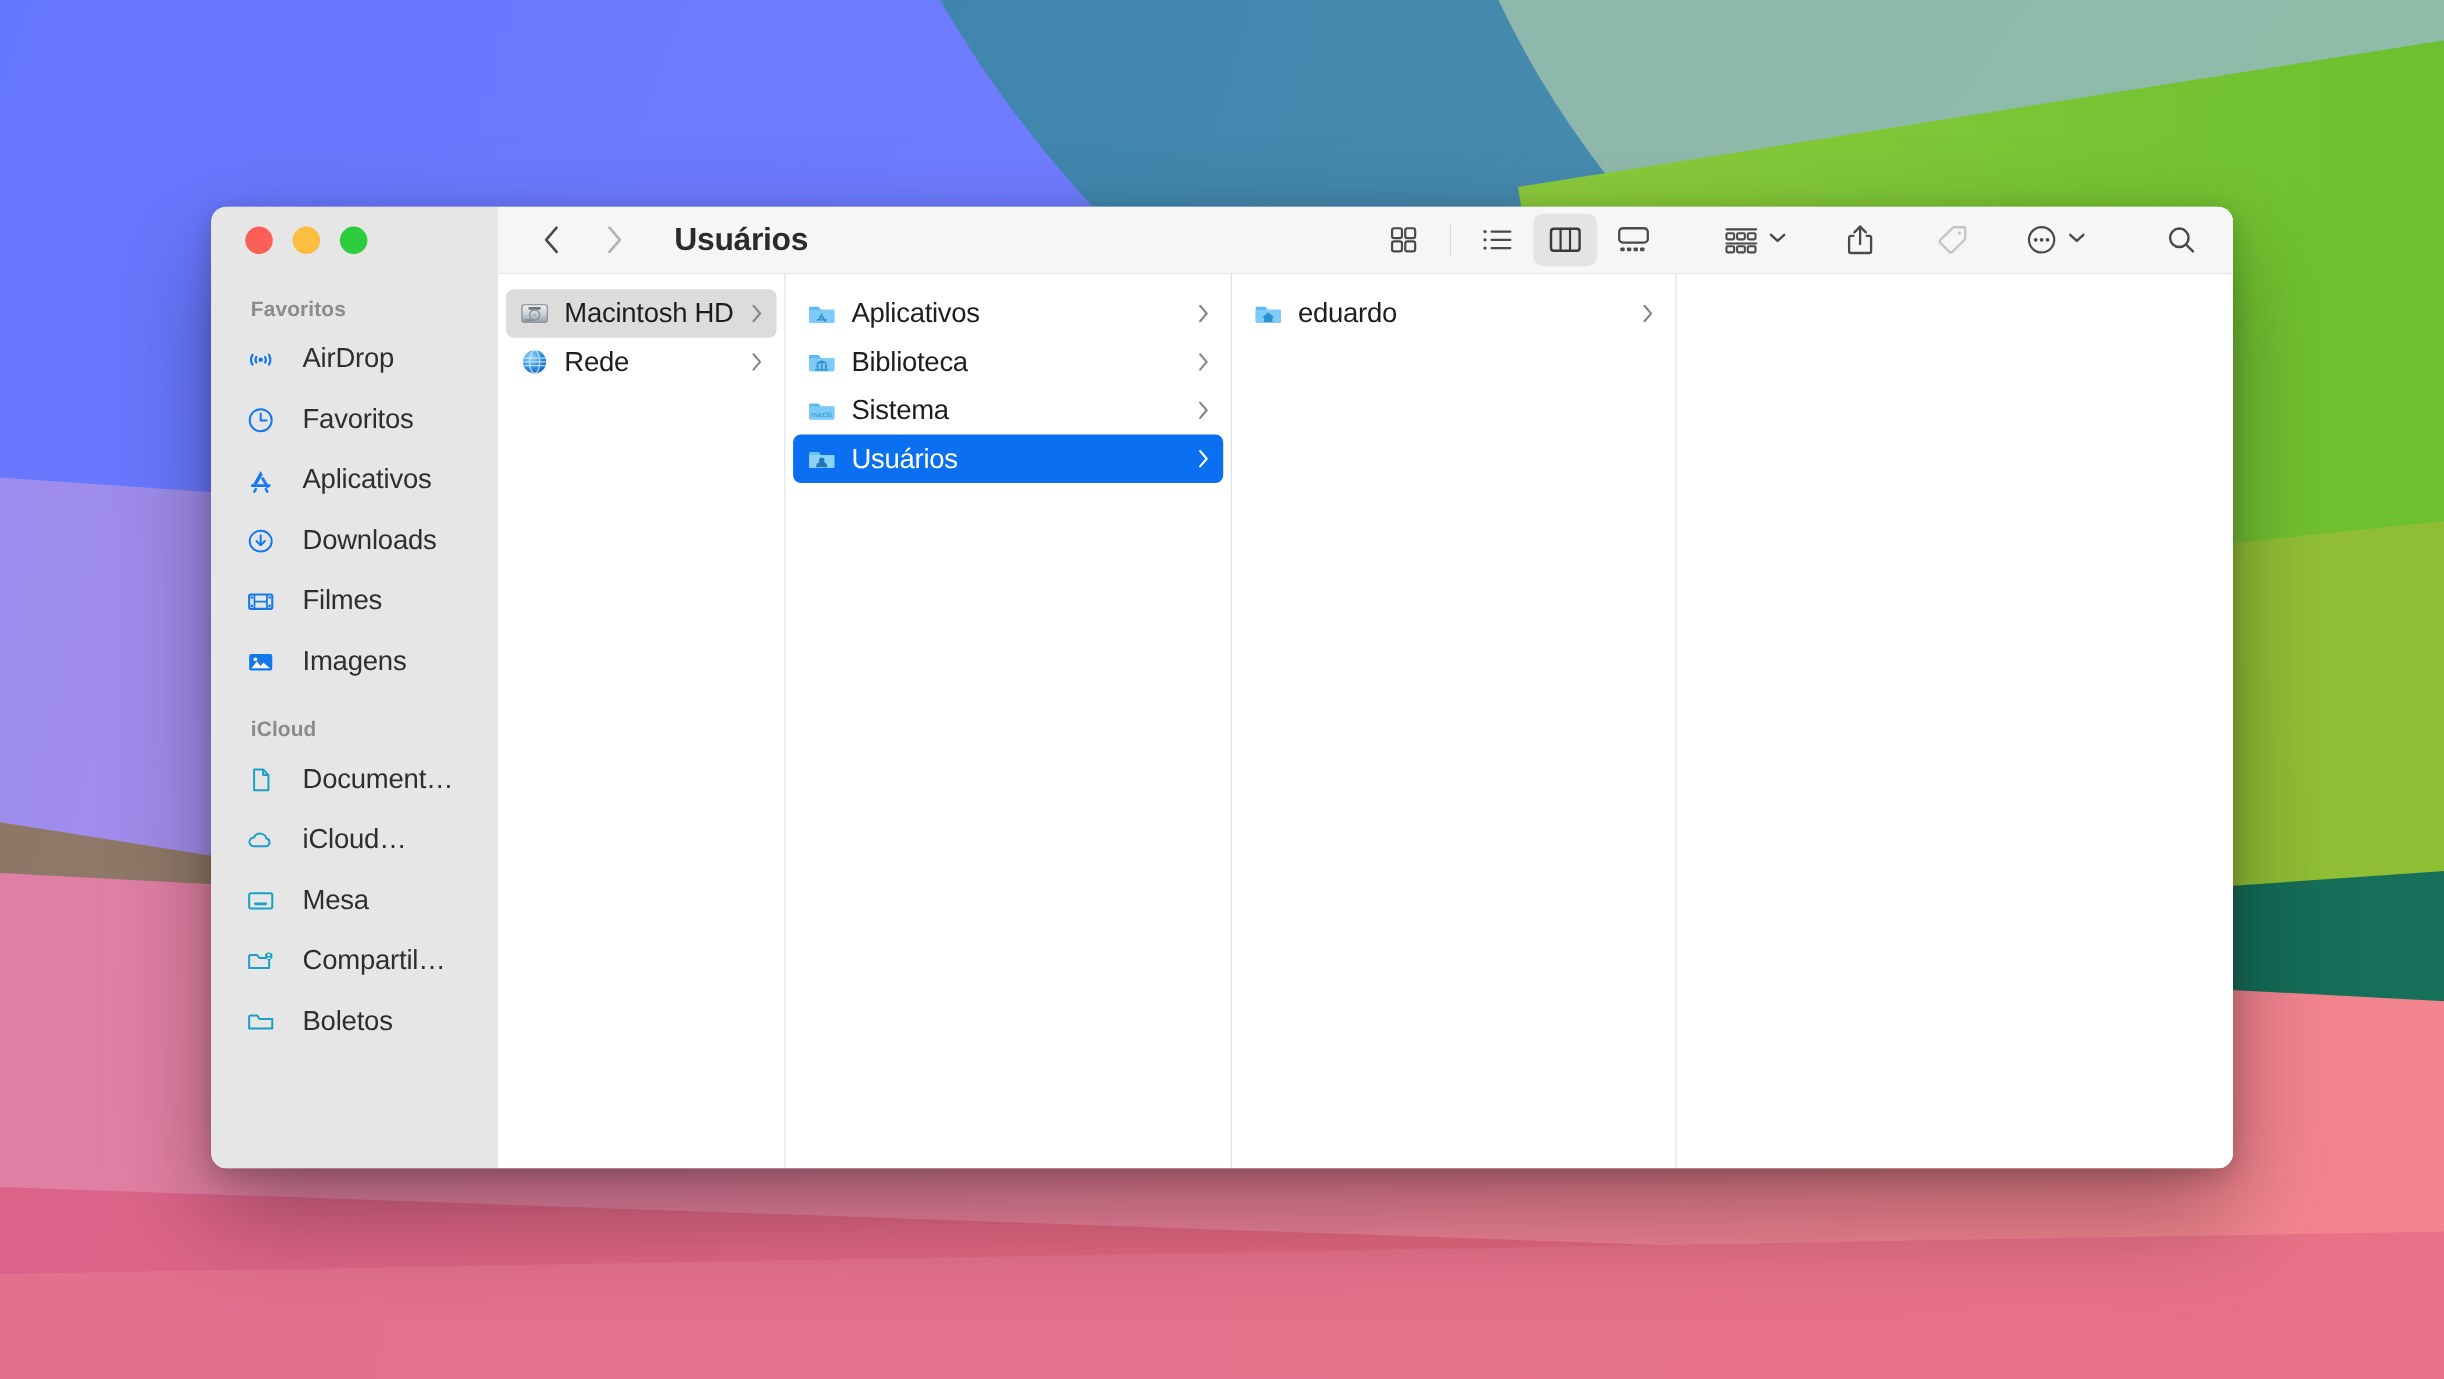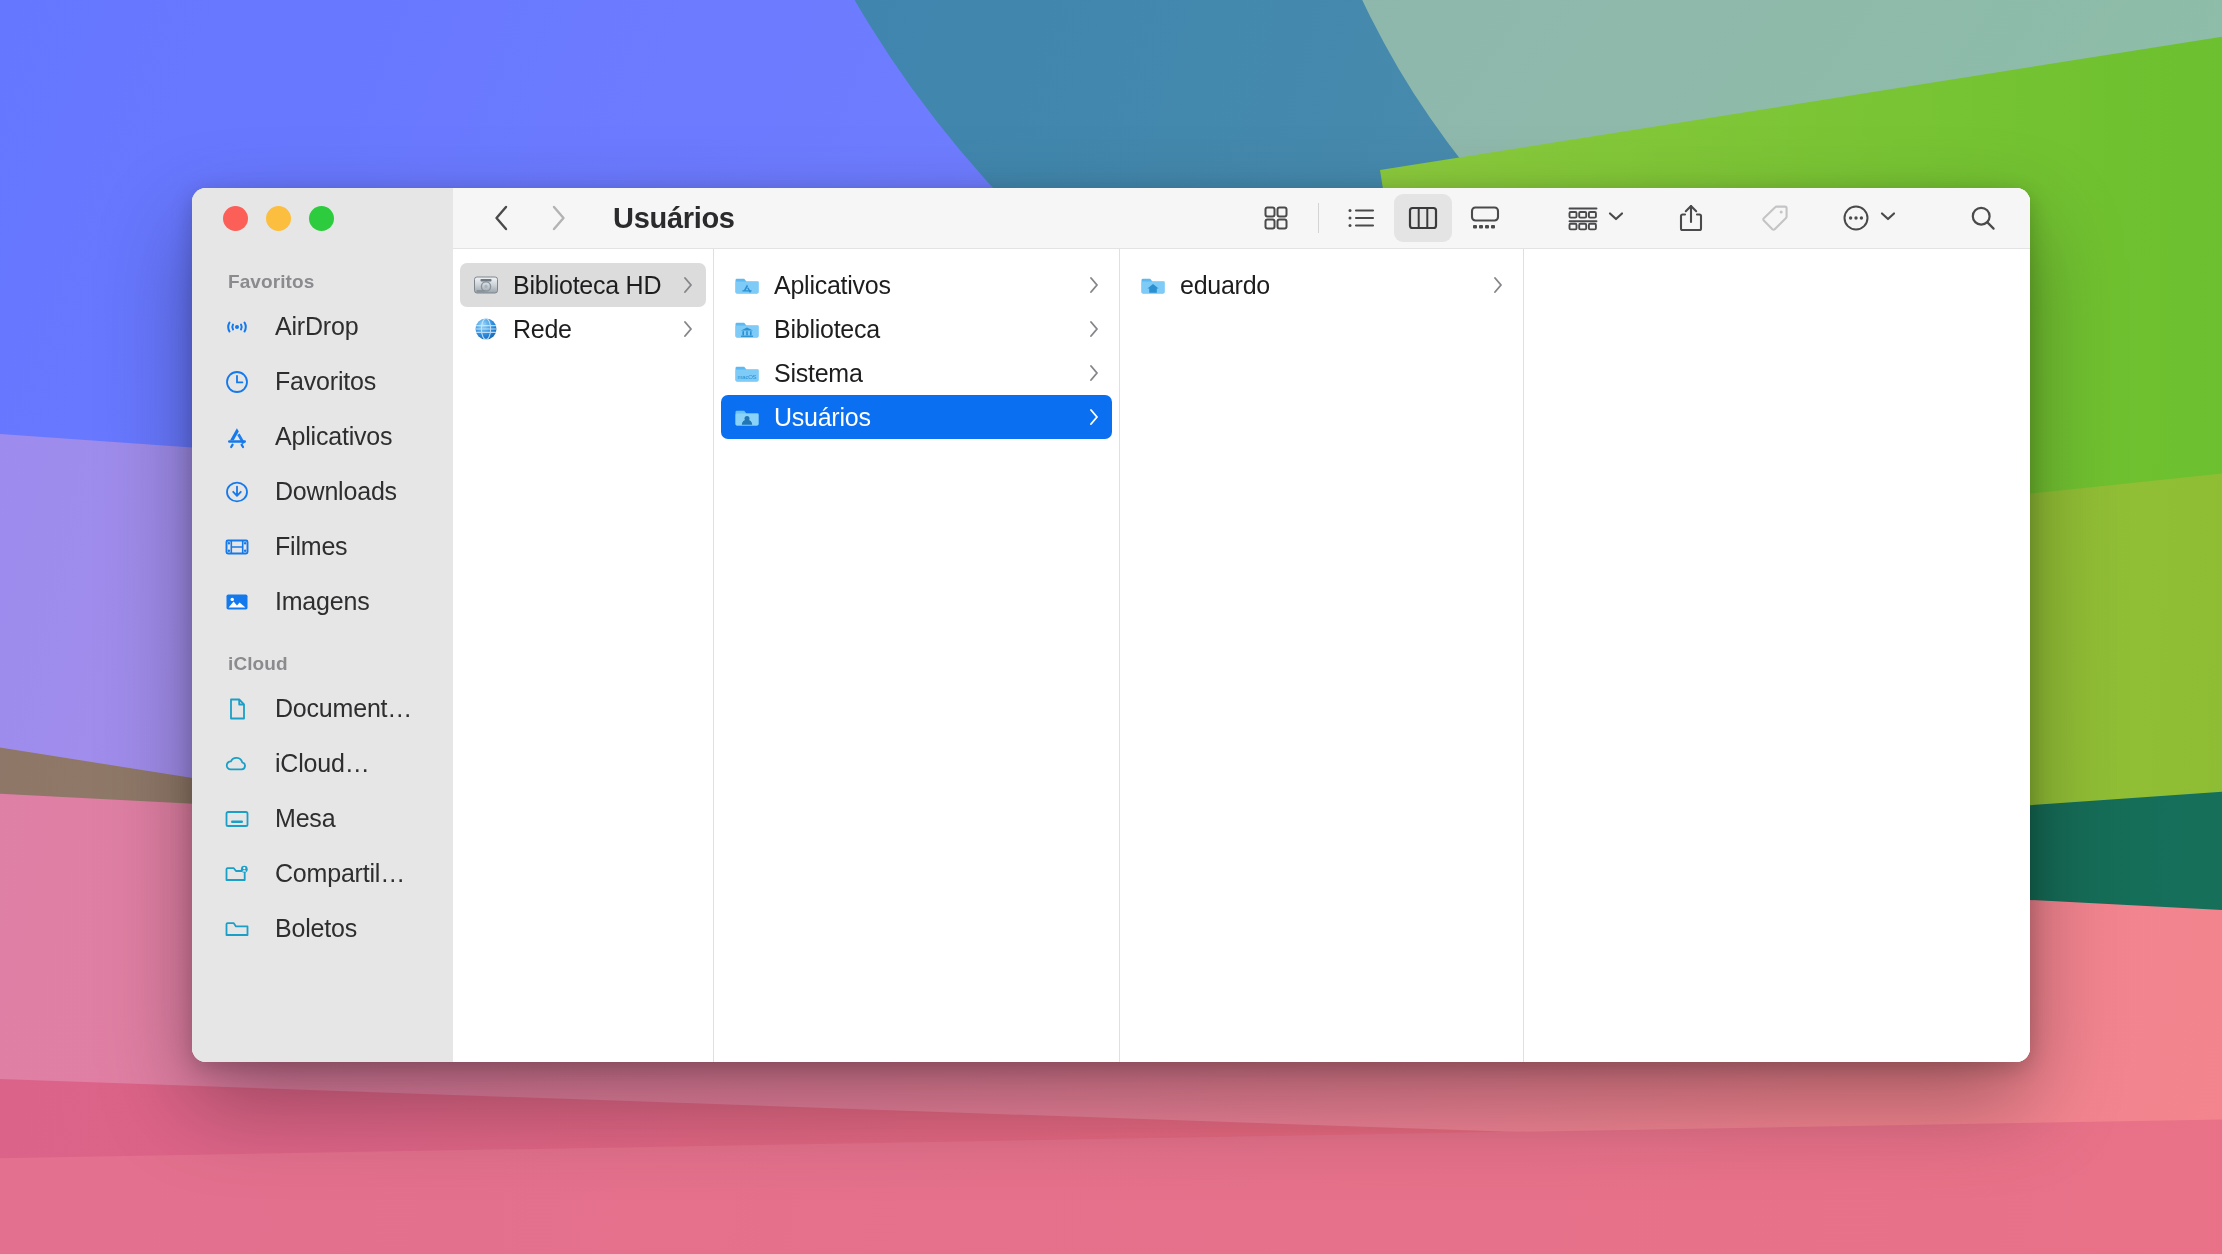--- a/index.html
+++ b/index.html
@@ -485,21 +485,21 @@
                       <stop offset="1" stop-color="#9aa3ab"></stop>
                   </linearGradient>
                 </defs>
                 <rect x="2.5" y="6" width="23" height="16" rx="2.4" fill="url(#hd)" stroke="#7d868e" stroke-width="1"></rect>
                 <rect x="8.5" y="8" width="11" height="2.6" rx=".8" fill="#6f787f"></rect>
                 <circle cx="14" cy="15.4" r="4.6" fill="none" stroke="#8b949c" stroke-width="1.4"></circle>
                 <circle cx="14" cy="15.4" r="1.6" fill="#aab3ba"></circle>
                 <rect x="4.6" y="19.2" width="8" height="1.6" fill="#848d95"></rect>
               </svg>
             </span>
-            <span class="label">Biblioteca HD</span>
+            <span class="label">Macintosh HD</span>
             <span class="row-chev">
               <svg width="12" height="20" viewBox="0 0 12 20" fill="none" stroke="#86868a" stroke-width="1.9" stroke-linecap="round" stroke-linejoin="round">
                 <path d="M3 3l6 7-6 7"></path>
               </svg>
             </span>
           </div>
           <div class="row">
             <span class="row-icon">
               <svg width="28" height="28" viewBox="0 0 28 28">
                 <defs>

